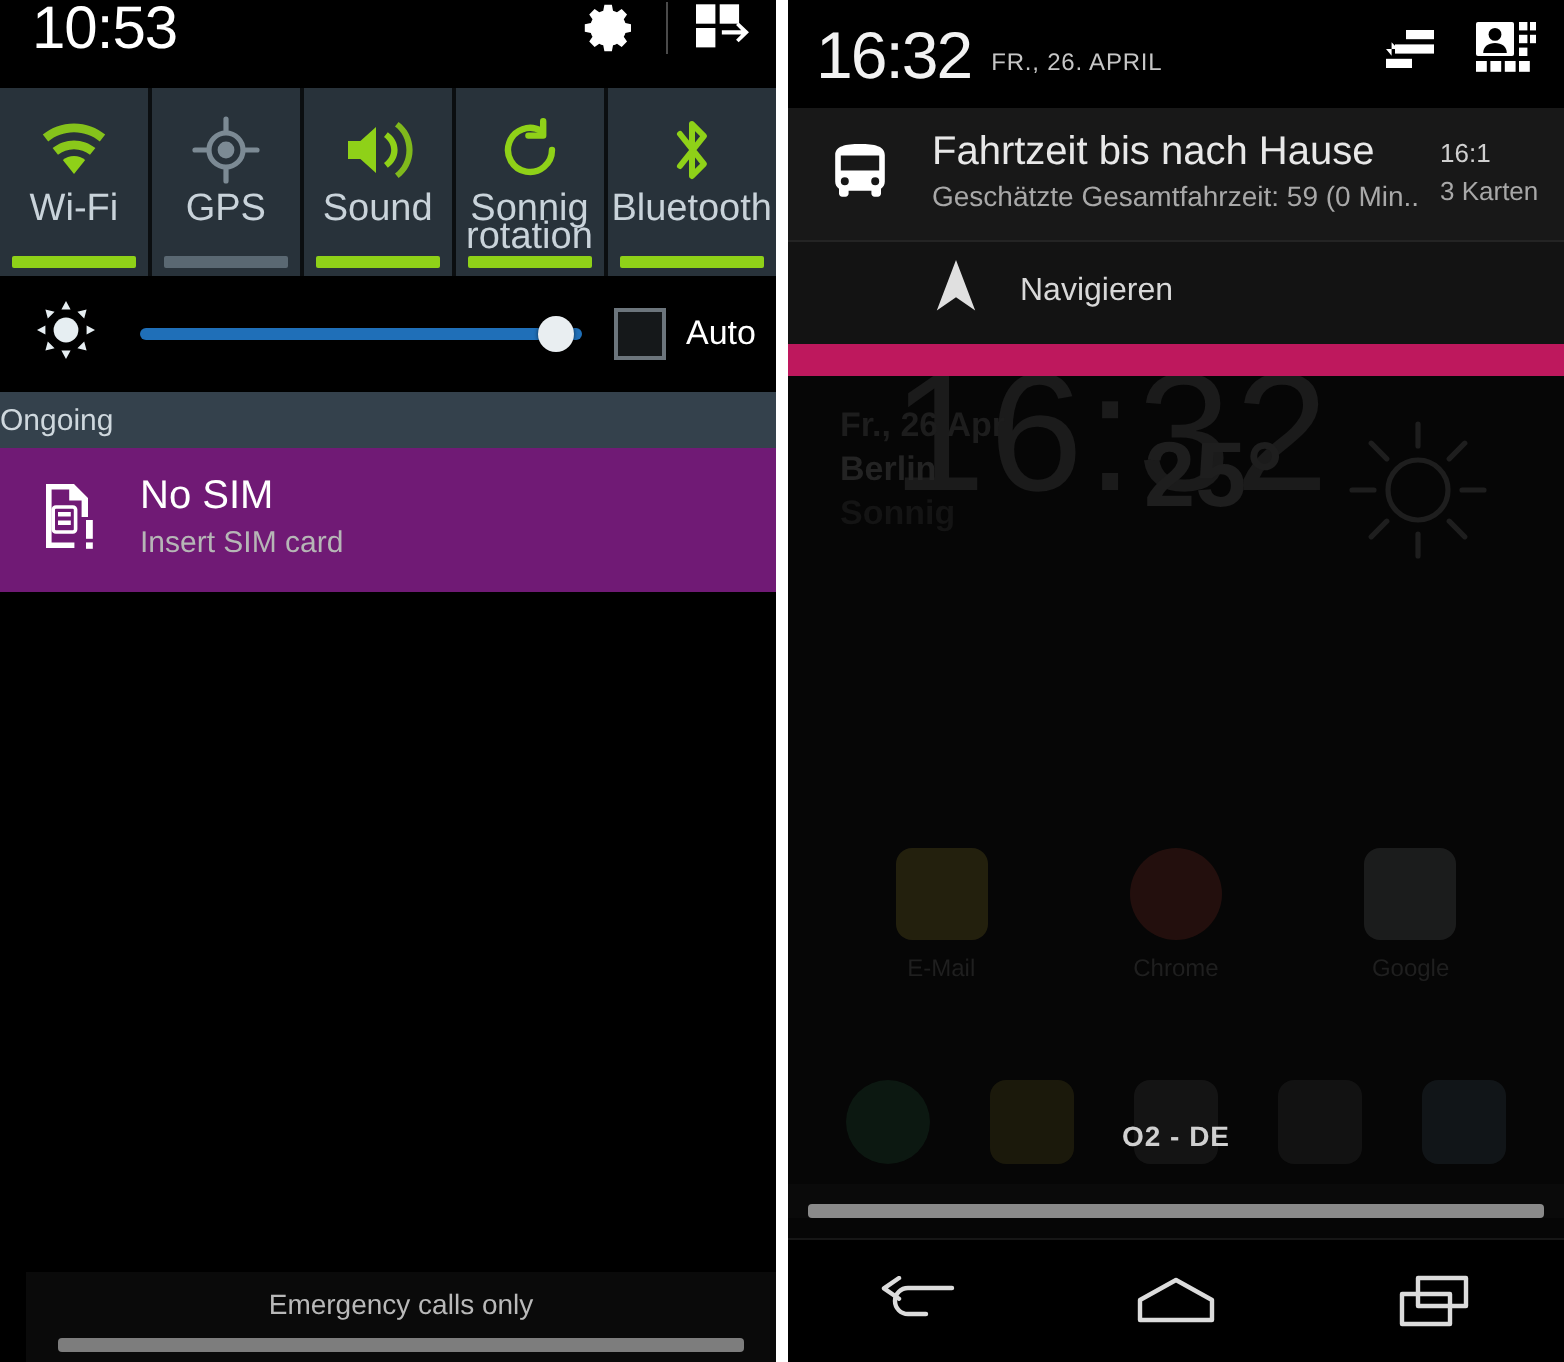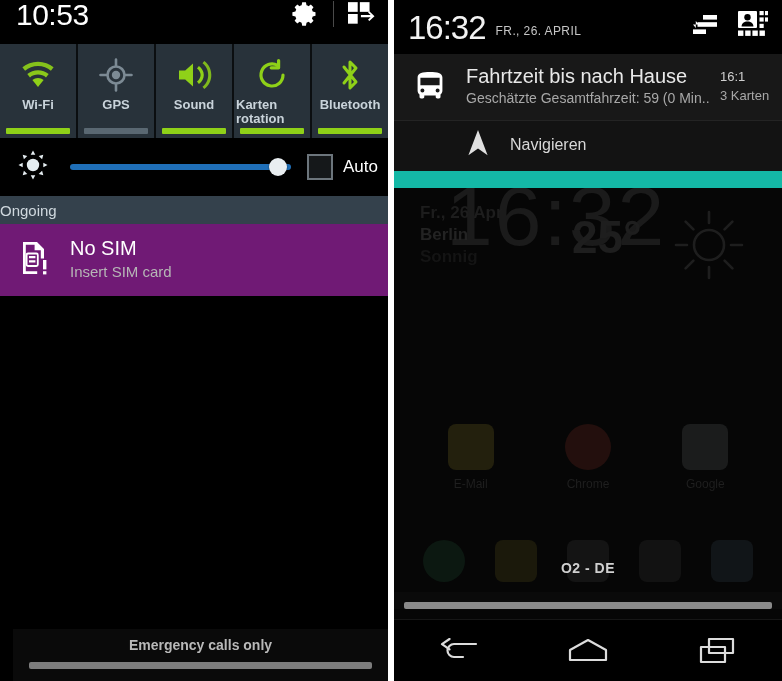--- a/index.html
+++ b/index.html
@@ -75,26 +75,25 @@
   }
   .tile-icon {
     height: 40px;
     display: flex;
     align-items: center;
     justify-content: center;
   }
   .tile-icon svg { display: block; }
   .tile-label {
     color: #c9d3da;
-    font-size: 13px;
-    text-align: left;
+    font-size: 19px;
+    text-align: center;
     line-height: 14px;
     margin-top: 3px;
     padding: 0 2px;
-    font-weight: bold;
   }
   .tile-bar {
     position: absolute;
     left: 6px; right: 6px; bottom: 4px;
     height: 6px;
     background: #8fd118;
     border-radius: 1px;
   }
   .tile-bar.off { background: #5a6872; }
 
@@ -175,38 +174,37 @@
     line-height: 20px;
     margin-top: 2px;
   }
   .notif-fill { flex: 1; background: #000000; }
 
   
   .l-footer {
     position: absolute;
     left: 13px; right: 0; bottom: 0;
     background: #0a0a0a;
-    padding-bottom: 12px;
-    font-weight: bold;
+    padding-bottom: 5px;
   }
   .l-footer-text {
     text-align: center;
     color: #b9b9b9;
     font-size: 14px;
     padding: 8px 0 9px;
   }
   .drag-handle {
     height: 7px;
     margin: 0 16px;
     background: #7d7d7d;
     border-radius: 2px;
   }
 
   
-  .panel-right { background: #14b8a6; position: relative; }
+  .panel-right { background: #be185d; position: relative; }
 
   .r-statusbar {
     height: 54px;
     background: #000000;
     display: flex;
     align-items: center;
     padding: 0 14px 0 14px;
   }
   .r-clock {
     color: #f2f2f2;
@@ -466,21 +464,21 @@
         <div class="tile-bar"></div>
       </div>
 
       <div class="tile">
         <div class="tile-icon">
           <svg width="32" height="32" viewBox="0 0 32 32" fill="none" stroke="#8fd118" stroke-width="3.2">
             <path d="M27 16a11 11 0 11-5.4-9.5" stroke-linecap="round"></path>
             <path d="M22.6 1.6v7.2h-7.4" stroke-linecap="round" stroke-linejoin="round"></path>
           </svg>
         </div>
-        <div class="tile-label">Karten rotation</div>
+        <div class="tile-label">Sonnig rotation</div>
         <div class="tile-bar"></div>
       </div>
 
       <div class="tile">
         <div class="tile-icon">
           <svg width="26" height="34" viewBox="0 0 26 34" fill="none" stroke="#8fd118" stroke-width="3" stroke-linejoin="round" stroke-linecap="round">
             <path d="M7 9l12 15-6 6V4l6 6L7 25"></path>
           </svg>
         </div>
         <div class="tile-label">Bluetooth</div>

